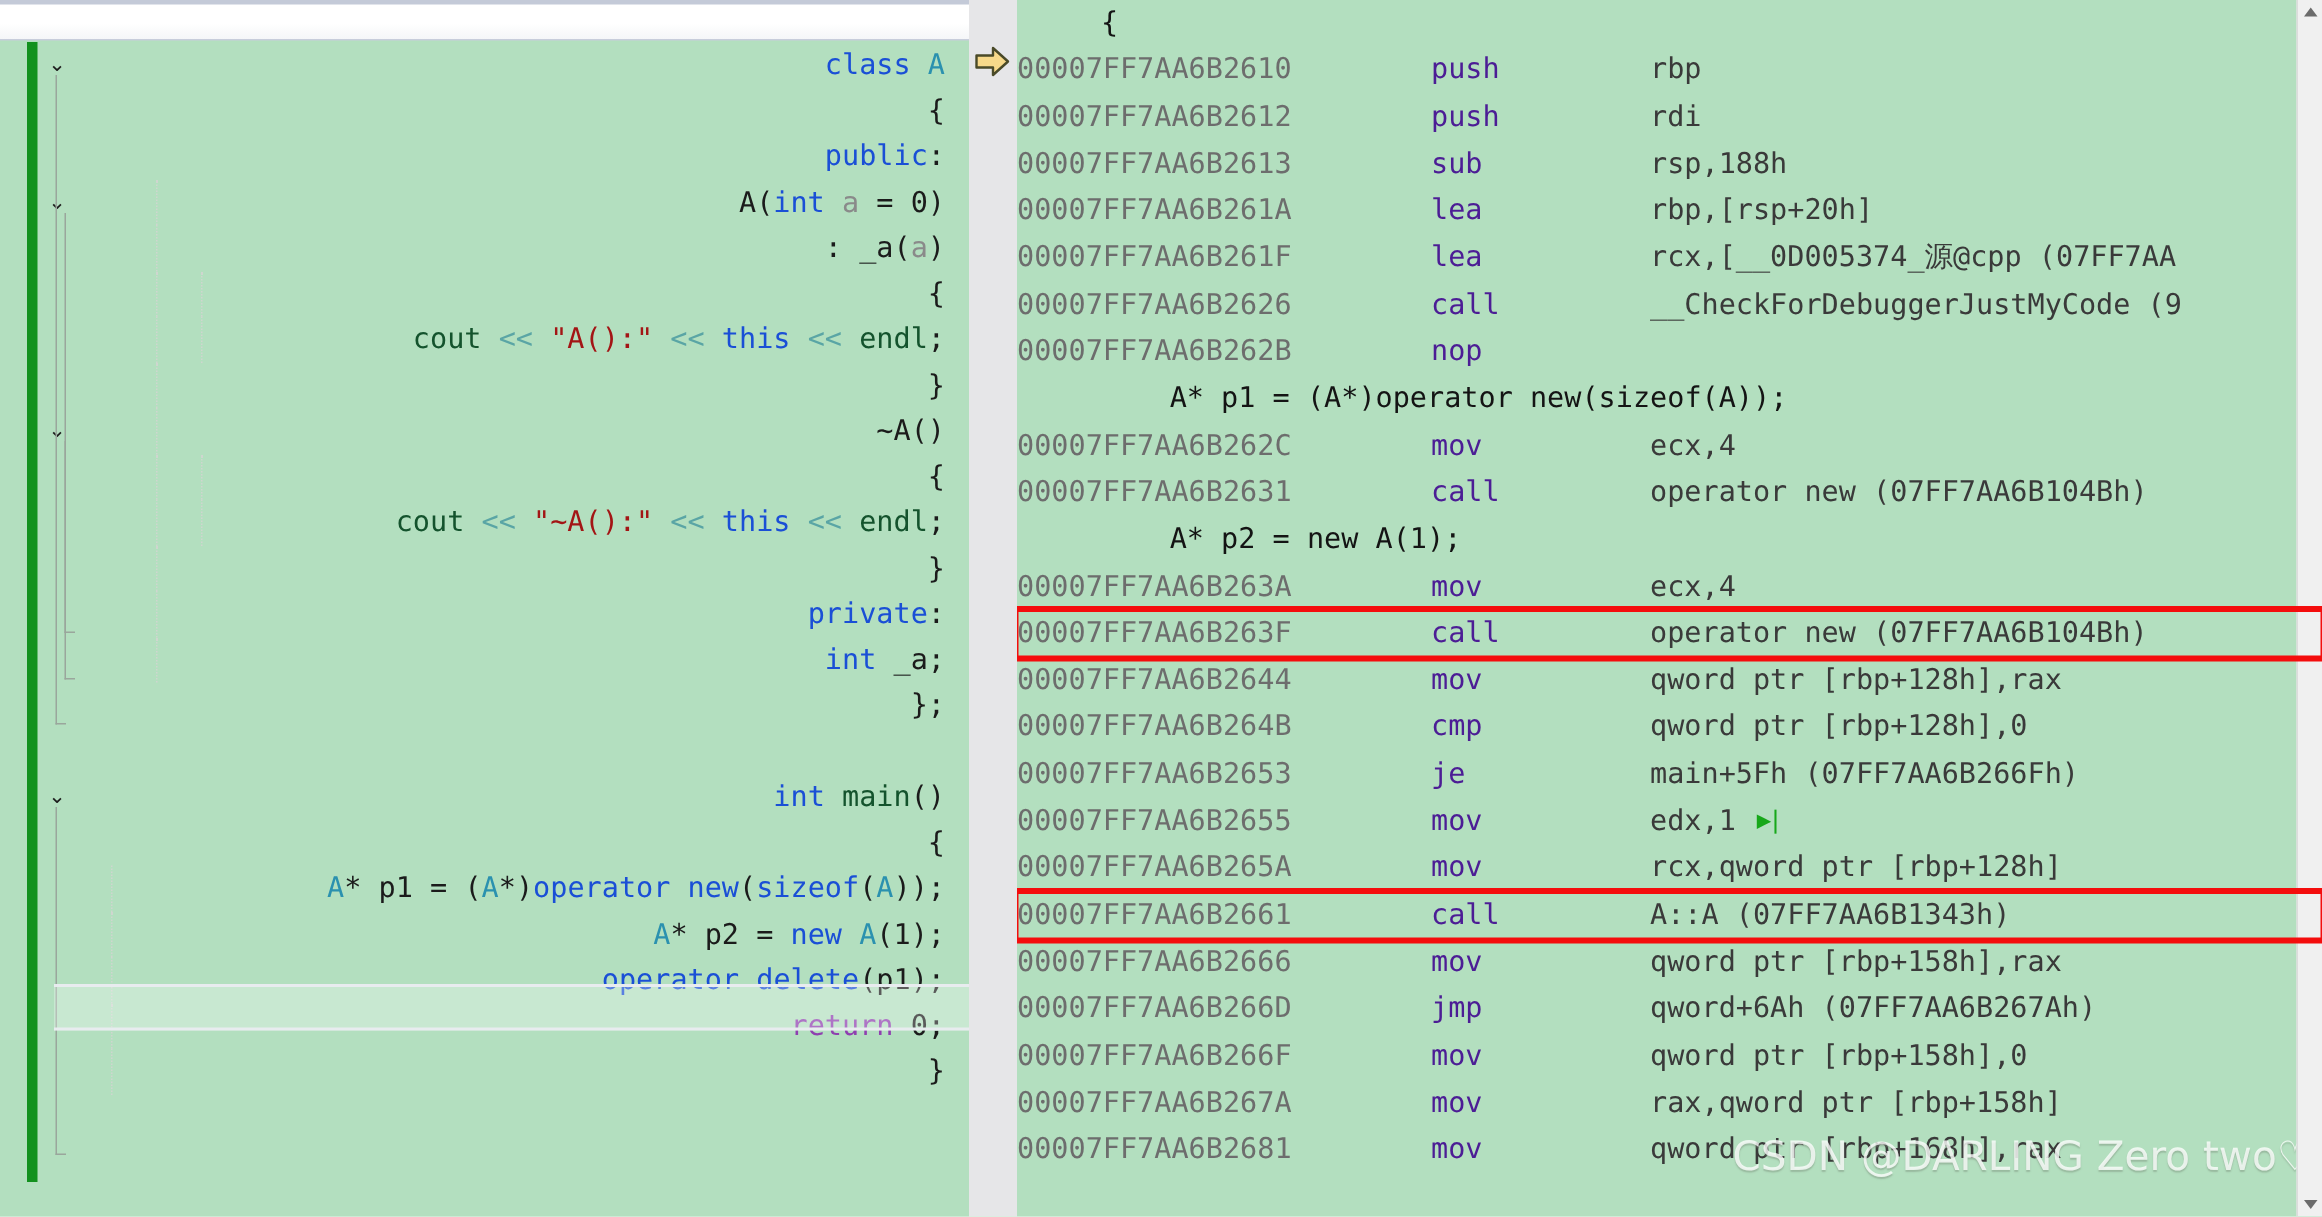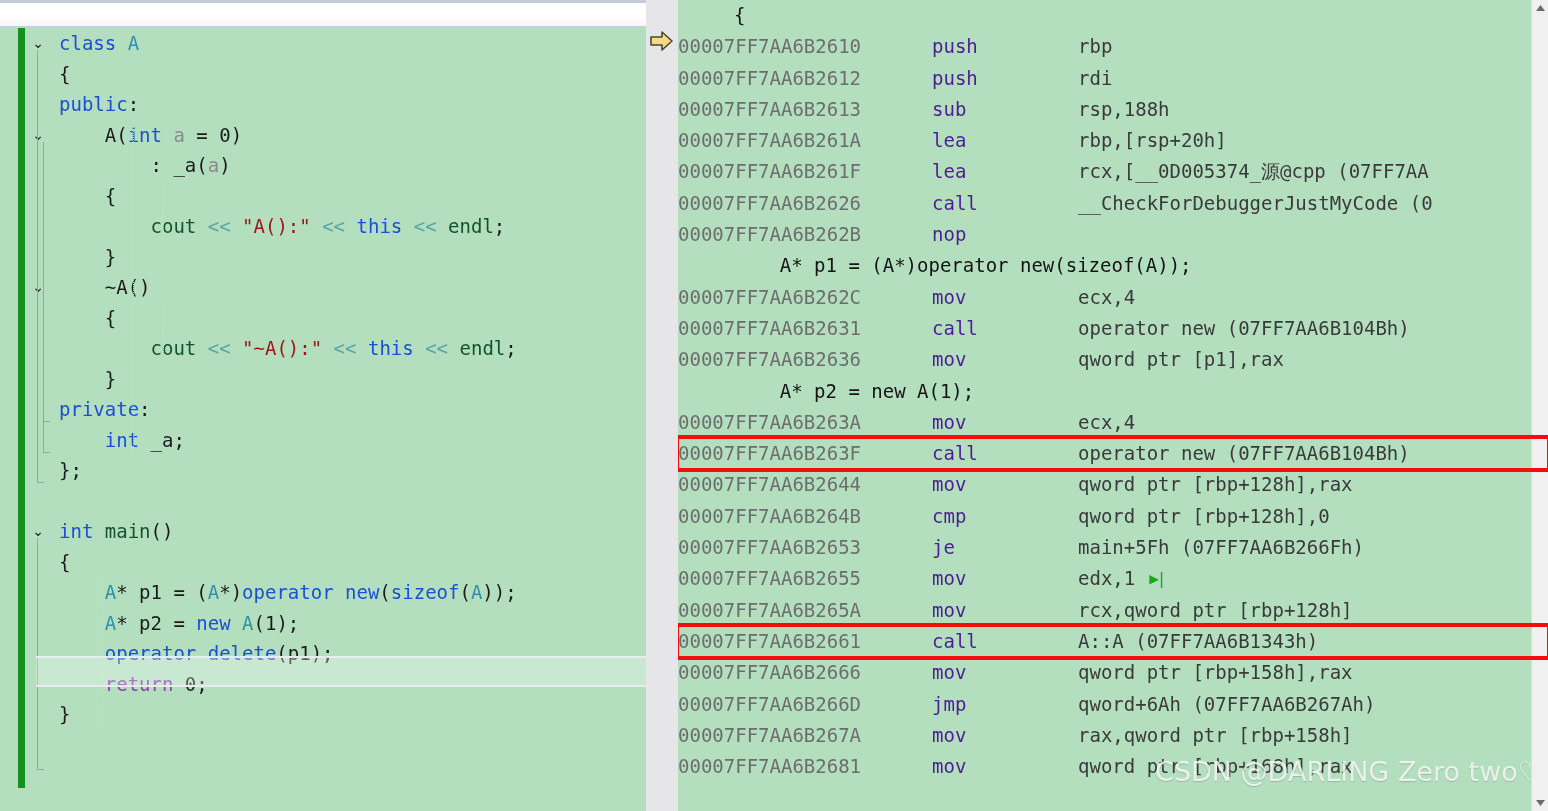--- a/index.html
+++ b/index.html
@@ -45,21 +45,21 @@
   }
   .fold{
     position:absolute;left:0;width:16px;height:16px;
     color:#1d1d1d;font-size:14px;line-height:16px;text-align:center;
     font-family:"DejaVu Sans","Liberation Sans",sans-serif;
   }
   .vline{position:absolute;left:7px;width:1px;background:#9aa69c;}
   .vline.end:after{content:"";position:absolute;left:0;bottom:0;width:7px;height:1px;background:#9aa69c;}
 
   .code-lines{
-    position:absolute;left:59px;top:0;width:600px;
+    position:absolute;left:30px;top:0;width:600px;text-align:right;
   }
   .cline{
     height:30.5px;line-height:30.5px;
     font-size:19px;
     white-space:pre;
     color:#1b1b1b;
     position:relative;
   }
   .cline .indent-guide{
     position:absolute;top:0;height:30.5px;width:1px;
@@ -93,21 +93,21 @@
   
   .disasm-pane{
     position:relative;
     width:870px;height:811px;background:#b3dfbf;overflow:hidden;flex:0 0 870px;
   }
   .dlines{position:absolute;left:0;top:0;width:870px;}
   .dline{
     height:31.3px;line-height:31.3px;font-size:19px;white-space:pre;position:relative;
   }
   .dline .addr{
-    display:inline-block;width:254px;color:#6d6d6d;
+    display:inline-block;width:276px;color:#6d6d6d;
   }
   .dline .mn{
     display:inline-block;width:146px;color:#4c1d95;
   }
   .dline .ops{color:#3a3a3a;}
   .dline.src{color:#141414;padding-left:56px;box-sizing:border-box;}
   .dline.hl{
     outline:4px solid #f40d0d;
     outline-offset:-1px;
     z-index:4;
@@ -195,37 +195,37 @@
   </div>
 
   <div class="disasm-pane">
     <div class="dlines" id="dlines">
         <div class="dline src">{</div>
         <div class="dline"><span class="addr">00007FF7AA6B2610</span><span class="mn">push</span><span class="ops">rbp</span></div>
         <div class="dline"><span class="addr">00007FF7AA6B2612</span><span class="mn">push</span><span class="ops">rdi</span></div>
         <div class="dline"><span class="addr">00007FF7AA6B2613</span><span class="mn">sub</span><span class="ops">rsp,188h</span></div>
         <div class="dline"><span class="addr">00007FF7AA6B261A</span><span class="mn">lea</span><span class="ops">rbp,[rsp+20h]</span></div>
         <div class="dline"><span class="addr">00007FF7AA6B261F</span><span class="mn">lea</span><span class="ops">rcx,[__0D005374_源@cpp (07FF7AA</span></div>
-        <div class="dline"><span class="addr">00007FF7AA6B2626</span><span class="mn">call</span><span class="ops">__CheckForDebuggerJustMyCode (0</span></div>
+        <div class="dline"><span class="addr">00007FF7AA6B2626</span><span class="mn">call</span><span class="ops">__CheckForDebuggerJustMyCode (9</span></div>
         <div class="dline"><span class="addr">00007FF7AA6B262B</span><span class="mn">nop</span><span class="ops"></span></div>
         <div class="dline src">    A* p1 = (A*)operator new(sizeof(A));</div>
         <div class="dline"><span class="addr">00007FF7AA6B262C</span><span class="mn">mov</span><span class="ops">ecx,4</span></div>
         <div class="dline"><span class="addr">00007FF7AA6B2631</span><span class="mn">call</span><span class="ops">operator new (07FF7AA6B104Bh)</span></div>
-        <div class="dline"><span class="addr">00007FF7AA6B2636</span><span class="mn">mov</span><span class="ops">qword ptr [p1],rax</span></div>
         <div class="dline src">    A* p2 = new A(1);</div>
         <div class="dline"><span class="addr">00007FF7AA6B263A</span><span class="mn">mov</span><span class="ops">ecx,4</span></div>
         <div class="dline hl"><span class="addr">00007FF7AA6B263F</span><span class="mn">call</span><span class="ops">operator new (07FF7AA6B104Bh)</span></div>
         <div class="dline"><span class="addr">00007FF7AA6B2644</span><span class="mn">mov</span><span class="ops">qword ptr [rbp+128h],rax</span></div>
         <div class="dline"><span class="addr">00007FF7AA6B264B</span><span class="mn">cmp</span><span class="ops">qword ptr [rbp+128h],0</span></div>
         <div class="dline"><span class="addr">00007FF7AA6B2653</span><span class="mn">je</span><span class="ops">main+5Fh (07FF7AA6B266Fh)</span></div>
         <div class="dline"><span class="addr">00007FF7AA6B2655</span><span class="mn">mov</span><span class="ops">edx,1</span><span class="rtc">▶|</span></div>
         <div class="dline"><span class="addr">00007FF7AA6B265A</span><span class="mn">mov</span><span class="ops">rcx,qword ptr [rbp+128h]</span></div>
         <div class="dline hl"><span class="addr">00007FF7AA6B2661</span><span class="mn">call</span><span class="ops">A::A (07FF7AA6B1343h)</span></div>
         <div class="dline"><span class="addr">00007FF7AA6B2666</span><span class="mn">mov</span><span class="ops">qword ptr [rbp+158h],rax</span></div>
         <div class="dline"><span class="addr">00007FF7AA6B266D</span><span class="mn">jmp</span><span class="ops">qword+6Ah (07FF7AA6B267Ah)</span></div>
+        <div class="dline"><span class="addr">00007FF7AA6B266F</span><span class="mn">mov</span><span class="ops">qword ptr [rbp+158h],0</span></div>
         <div class="dline"><span class="addr">00007FF7AA6B267A</span><span class="mn">mov</span><span class="ops">rax,qword ptr [rbp+158h]</span></div>
         <div class="dline"><span class="addr">00007FF7AA6B2681</span><span class="mn">mov</span><span class="ops">qword ptr [rbp+168h],rax</span></div>
       </div>
 
     <div class="watermark">CSDN @DARLING Zero two♡</div>
 
     <div class="vscroll">
       <svg class="arrow-up" viewBox="0 0 17 17">
         <path d="M8.5 5 L13 11 L4 11 Z" fill="#6b6b6b"></path>
       </svg>

